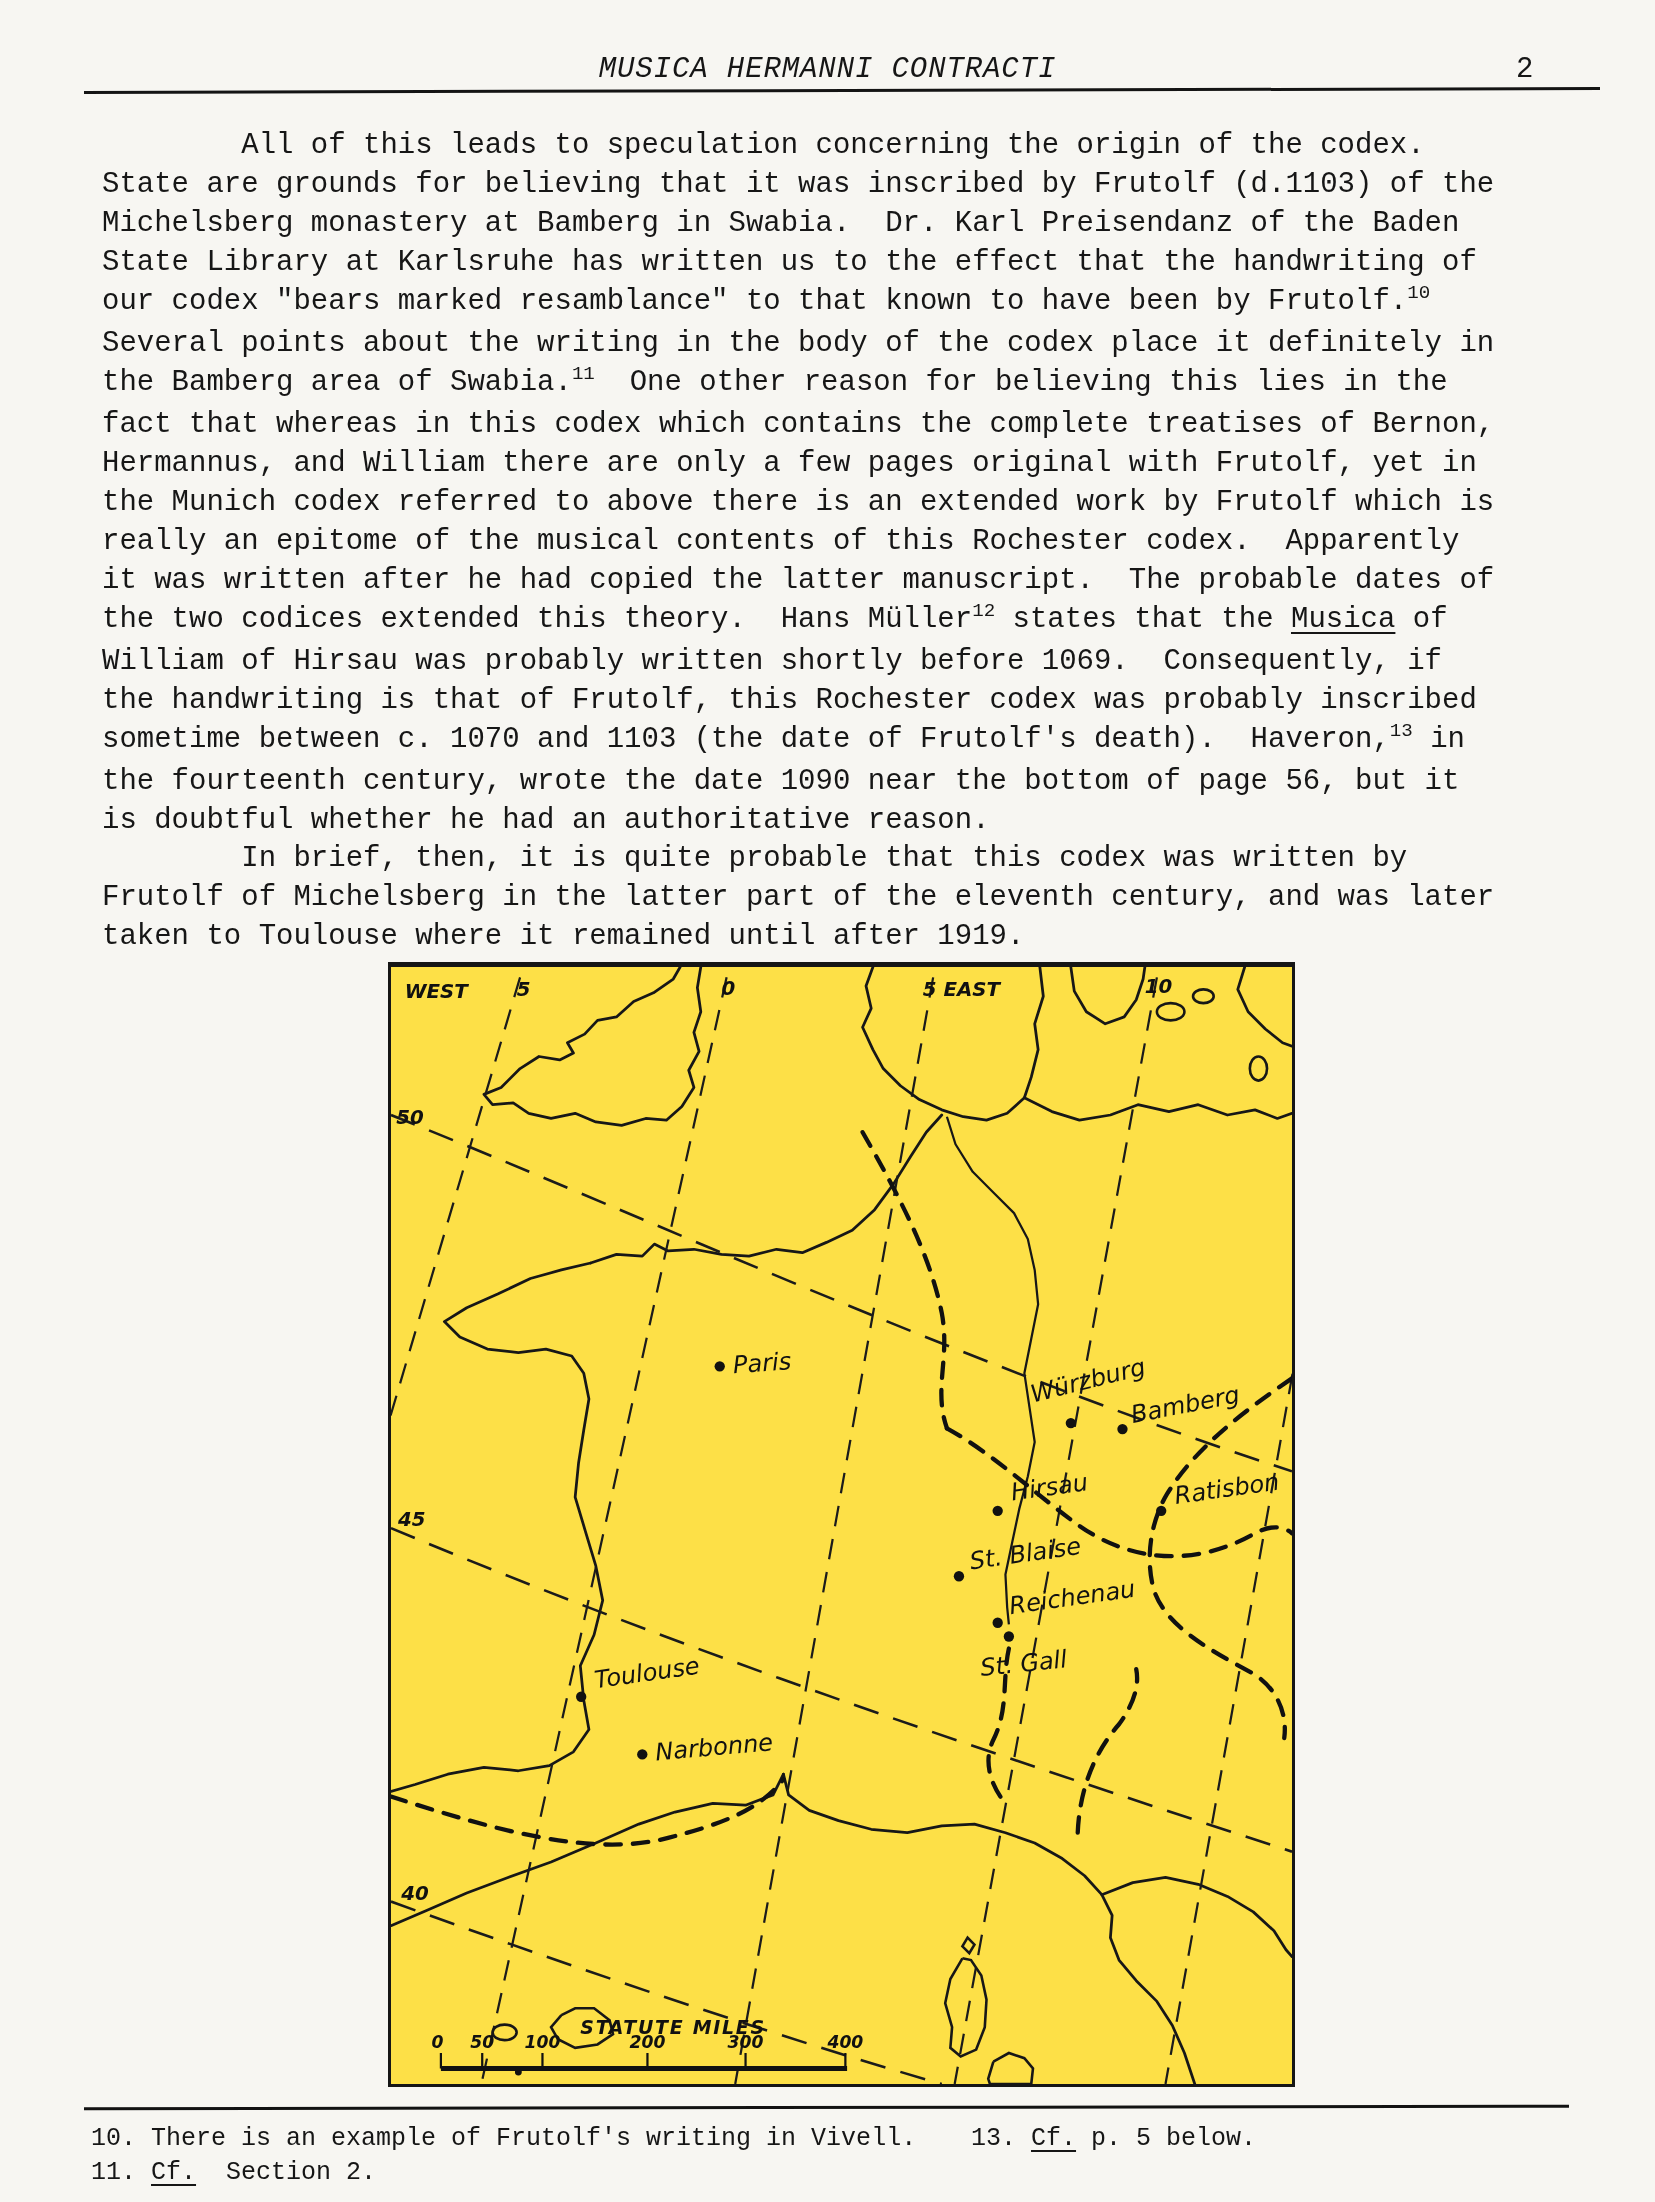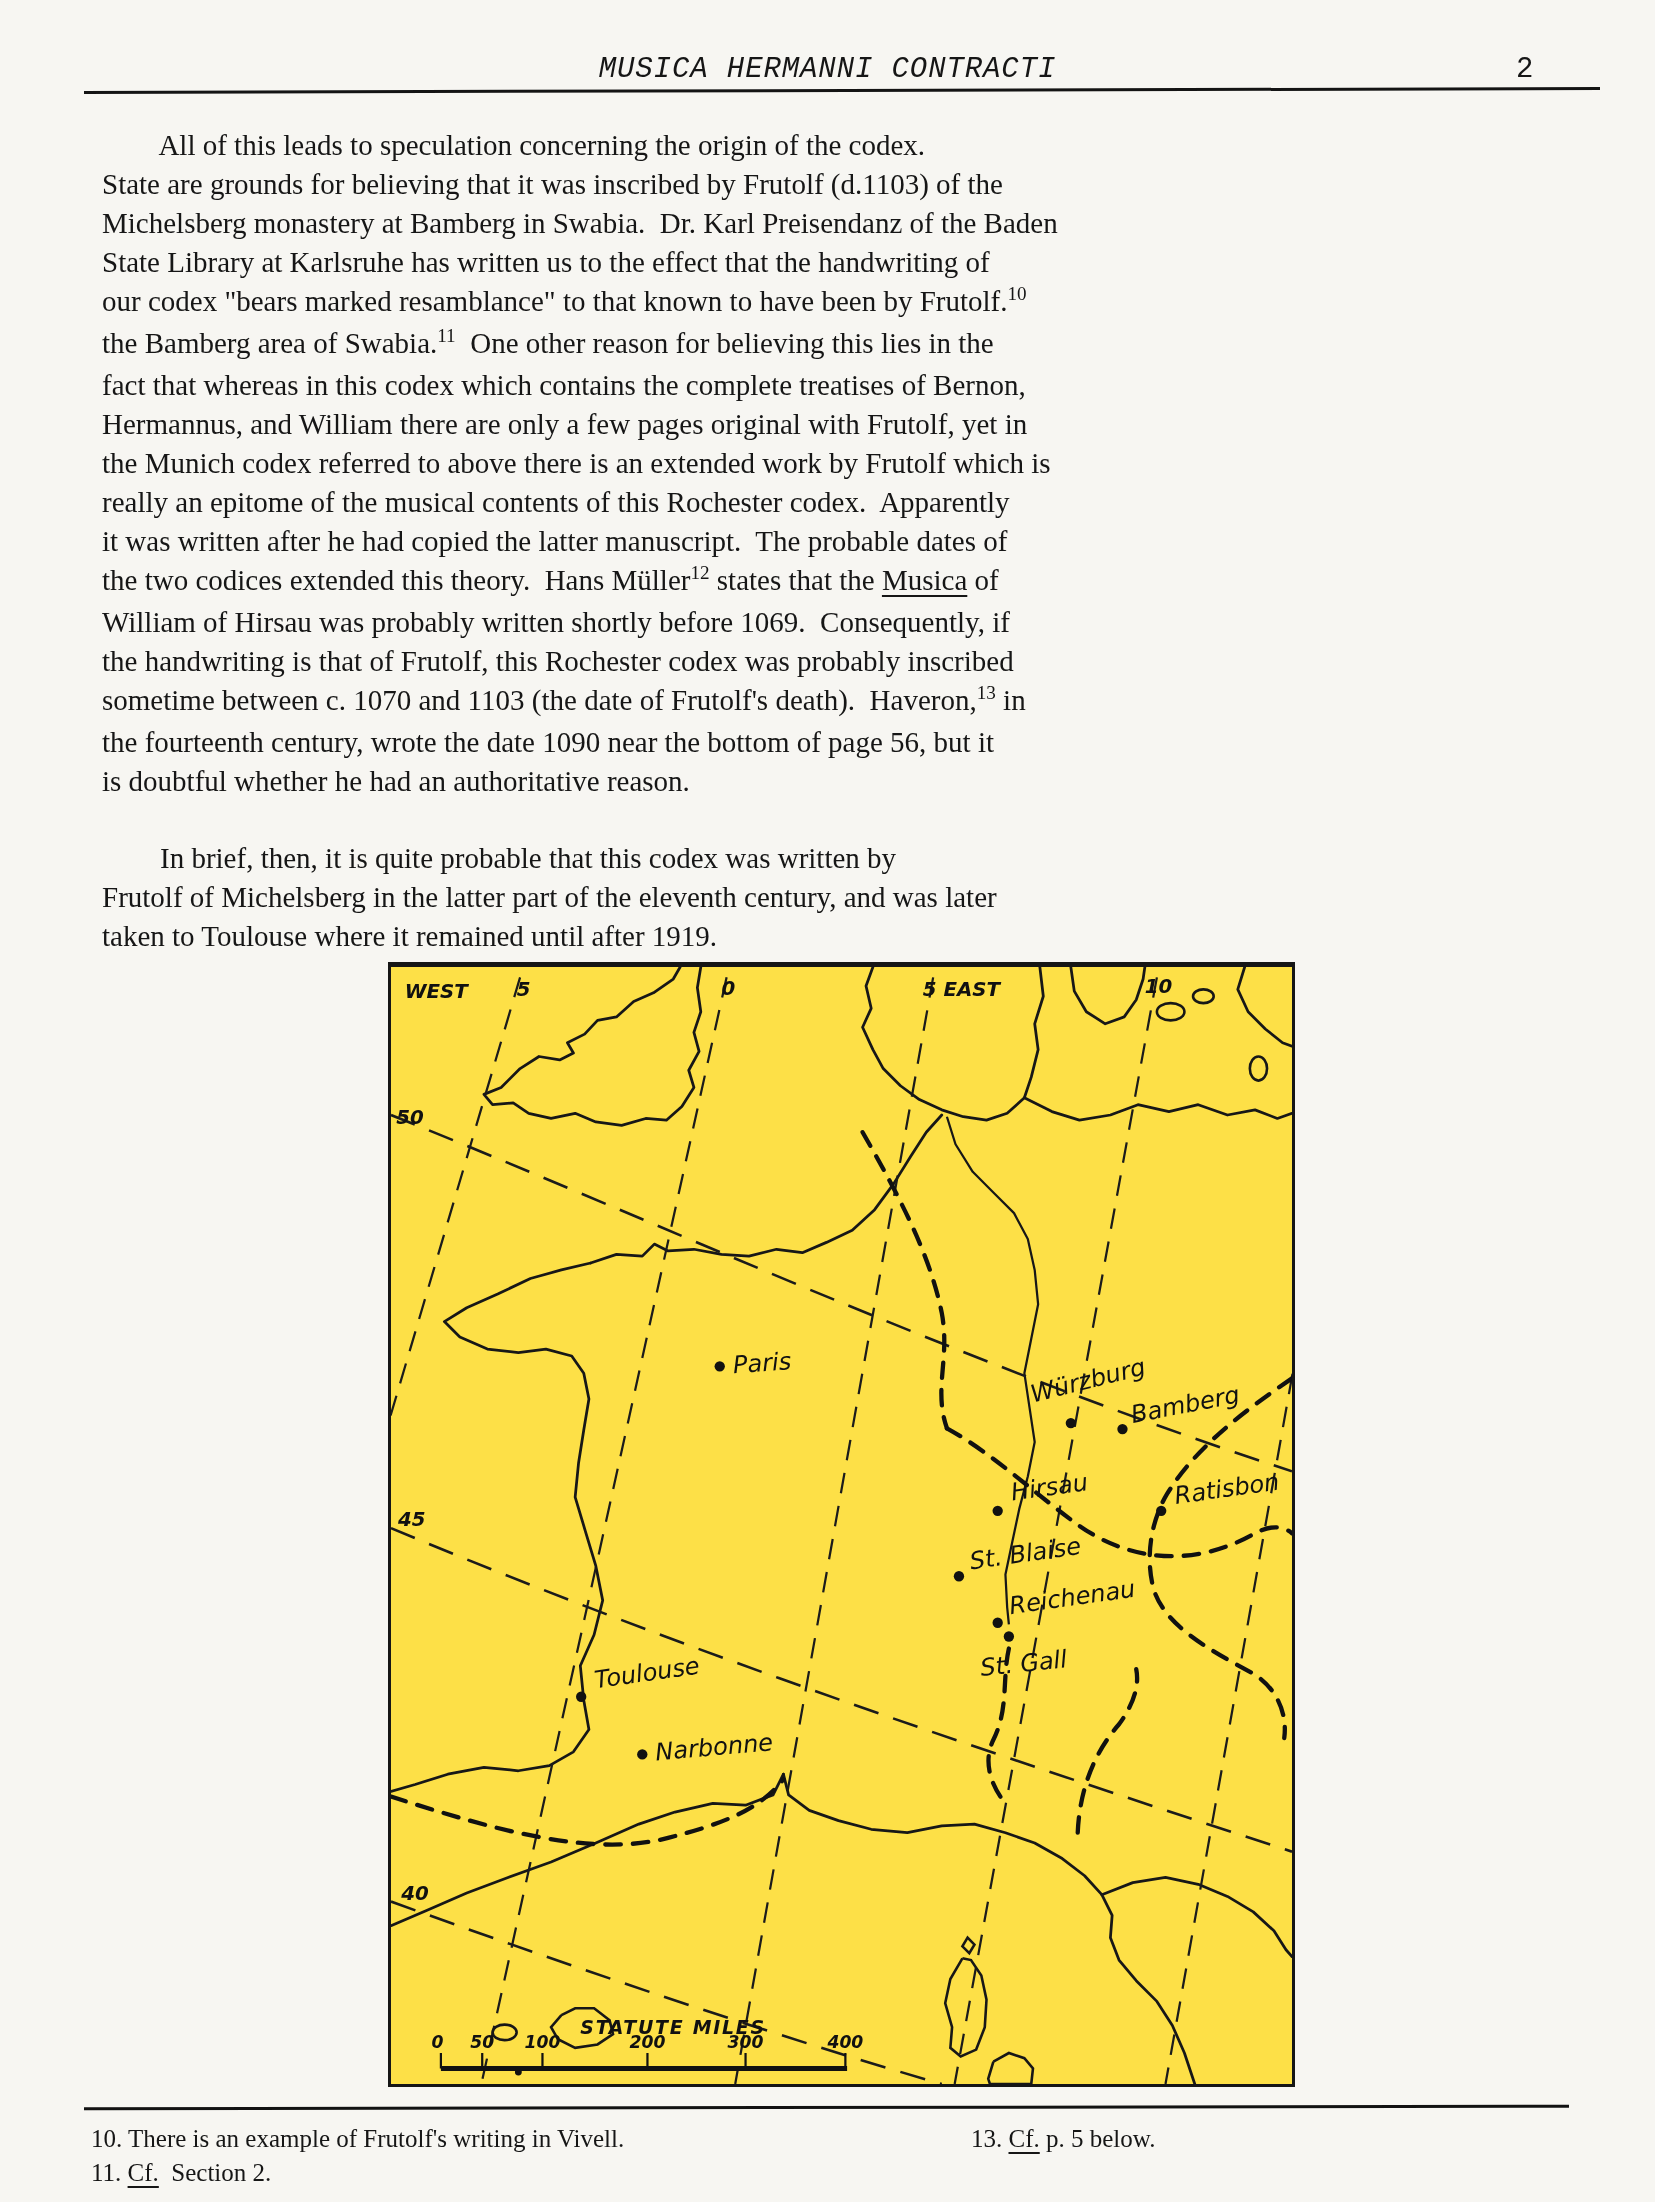--- a/index.html
+++ b/index.html
@@ -18,21 +18,21 @@
     font-style:italic;
   }
   .pagenum{position:absolute;top:53px;left:1516px;font-size:29px;}
   .header-rule{
     position:absolute;top:89px;left:84px;width:1516px;height:2.6px;
     background:#141414;transform:rotate(-0.15deg);
   }
   .para{position:absolute;font-size:29px;line-height:39px;}
   #para1{left:102px;top:126px;}
   #para2{left:102px;top:839px;}
-  .tline{white-space:pre;font-family:Liberation Serif, serif;}
+  .tline{white-space:pre;}
   .sup{font-size:0.66em;position:relative;top:-0.55em;}
   .u{text-decoration:underline;text-decoration-thickness:2.2px;text-underline-offset:5.2px;}
   .map{
     position:absolute;left:388px;top:962px;width:901px;height:1117px;
     border:3.4px solid #161616;border-top-width:5.2px;background:#fde047;
   }
   .map svg{display:block;width:100%;height:100%;}
   .coast{fill:none;stroke:#171717;stroke-width:3.2;stroke-linejoin:round;stroke-linecap:round;}
   .river{fill:none;stroke:#171717;stroke-width:2.6;stroke-linejoin:round;}
   .meridian{fill:none;stroke:#1b1b1b;stroke-width:2.6;stroke-dasharray:24 15;}
@@ -62,20 +62,21 @@
   <div class="title">MUSICA HERMANNI CONTRACTI</div>
   <div class="pagenum">2</div>
   <div class="header-rule"></div>
 
   <div class="para" id="para1">
       <div class="tline"><span>        All of this leads to speculation concerning the origin of the codex.</span></div>
       <div class="tline"><span>State are grounds for believing that it was inscribed by Frutolf (d.1103) of the</span></div>
       <div class="tline"><span>Michelsberg monastery at Bamberg in Swabia.  Dr. Karl Preisendanz of the Baden</span></div>
       <div class="tline"><span>State Library at Karlsruhe has written us to the effect that the handwriting of</span></div>
       <div class="tline"><span>our codex "bears marked resamblance" to that known to have been by Frutolf.</span><span class="sup">10</span></div>
+      <div class="tline"><span>Several points about the writing in the body of the codex place it definitely in</span></div>
       <div class="tline"><span>the Bamberg area of Swabia.</span><span class="sup">11</span><span>  One other reason for believing this lies in the</span></div>
       <div class="tline"><span>fact that whereas in this codex which contains the complete treatises of Bernon,</span></div>
       <div class="tline"><span>Hermannus, and William there are only a few pages original with Frutolf, yet in</span></div>
       <div class="tline"><span>the Munich codex referred to above there is an extended work by Frutolf which is</span></div>
       <div class="tline"><span>really an epitome of the musical contents of this Rochester codex.  Apparently</span></div>
       <div class="tline"><span>it was written after he had copied the latter manuscript.  The probable dates of</span></div>
       <div class="tline"><span>the two codices extended this theory.  Hans Müller</span><span class="sup">12</span><span> states that the </span><span class="u">Musica</span><span> of</span></div>
       <div class="tline"><span>William of Hirsau was probably written shortly before 1069.  Consequently, if</span></div>
       <div class="tline"><span>the handwriting is that of Frutolf, this Rochester codex was probably inscribed</span></div>
       <div class="tline"><span>sometime between c. 1070 and 1103 (the date of Frutolf's death).  Haveron,</span><span class="sup">13</span><span> in</span></div>

